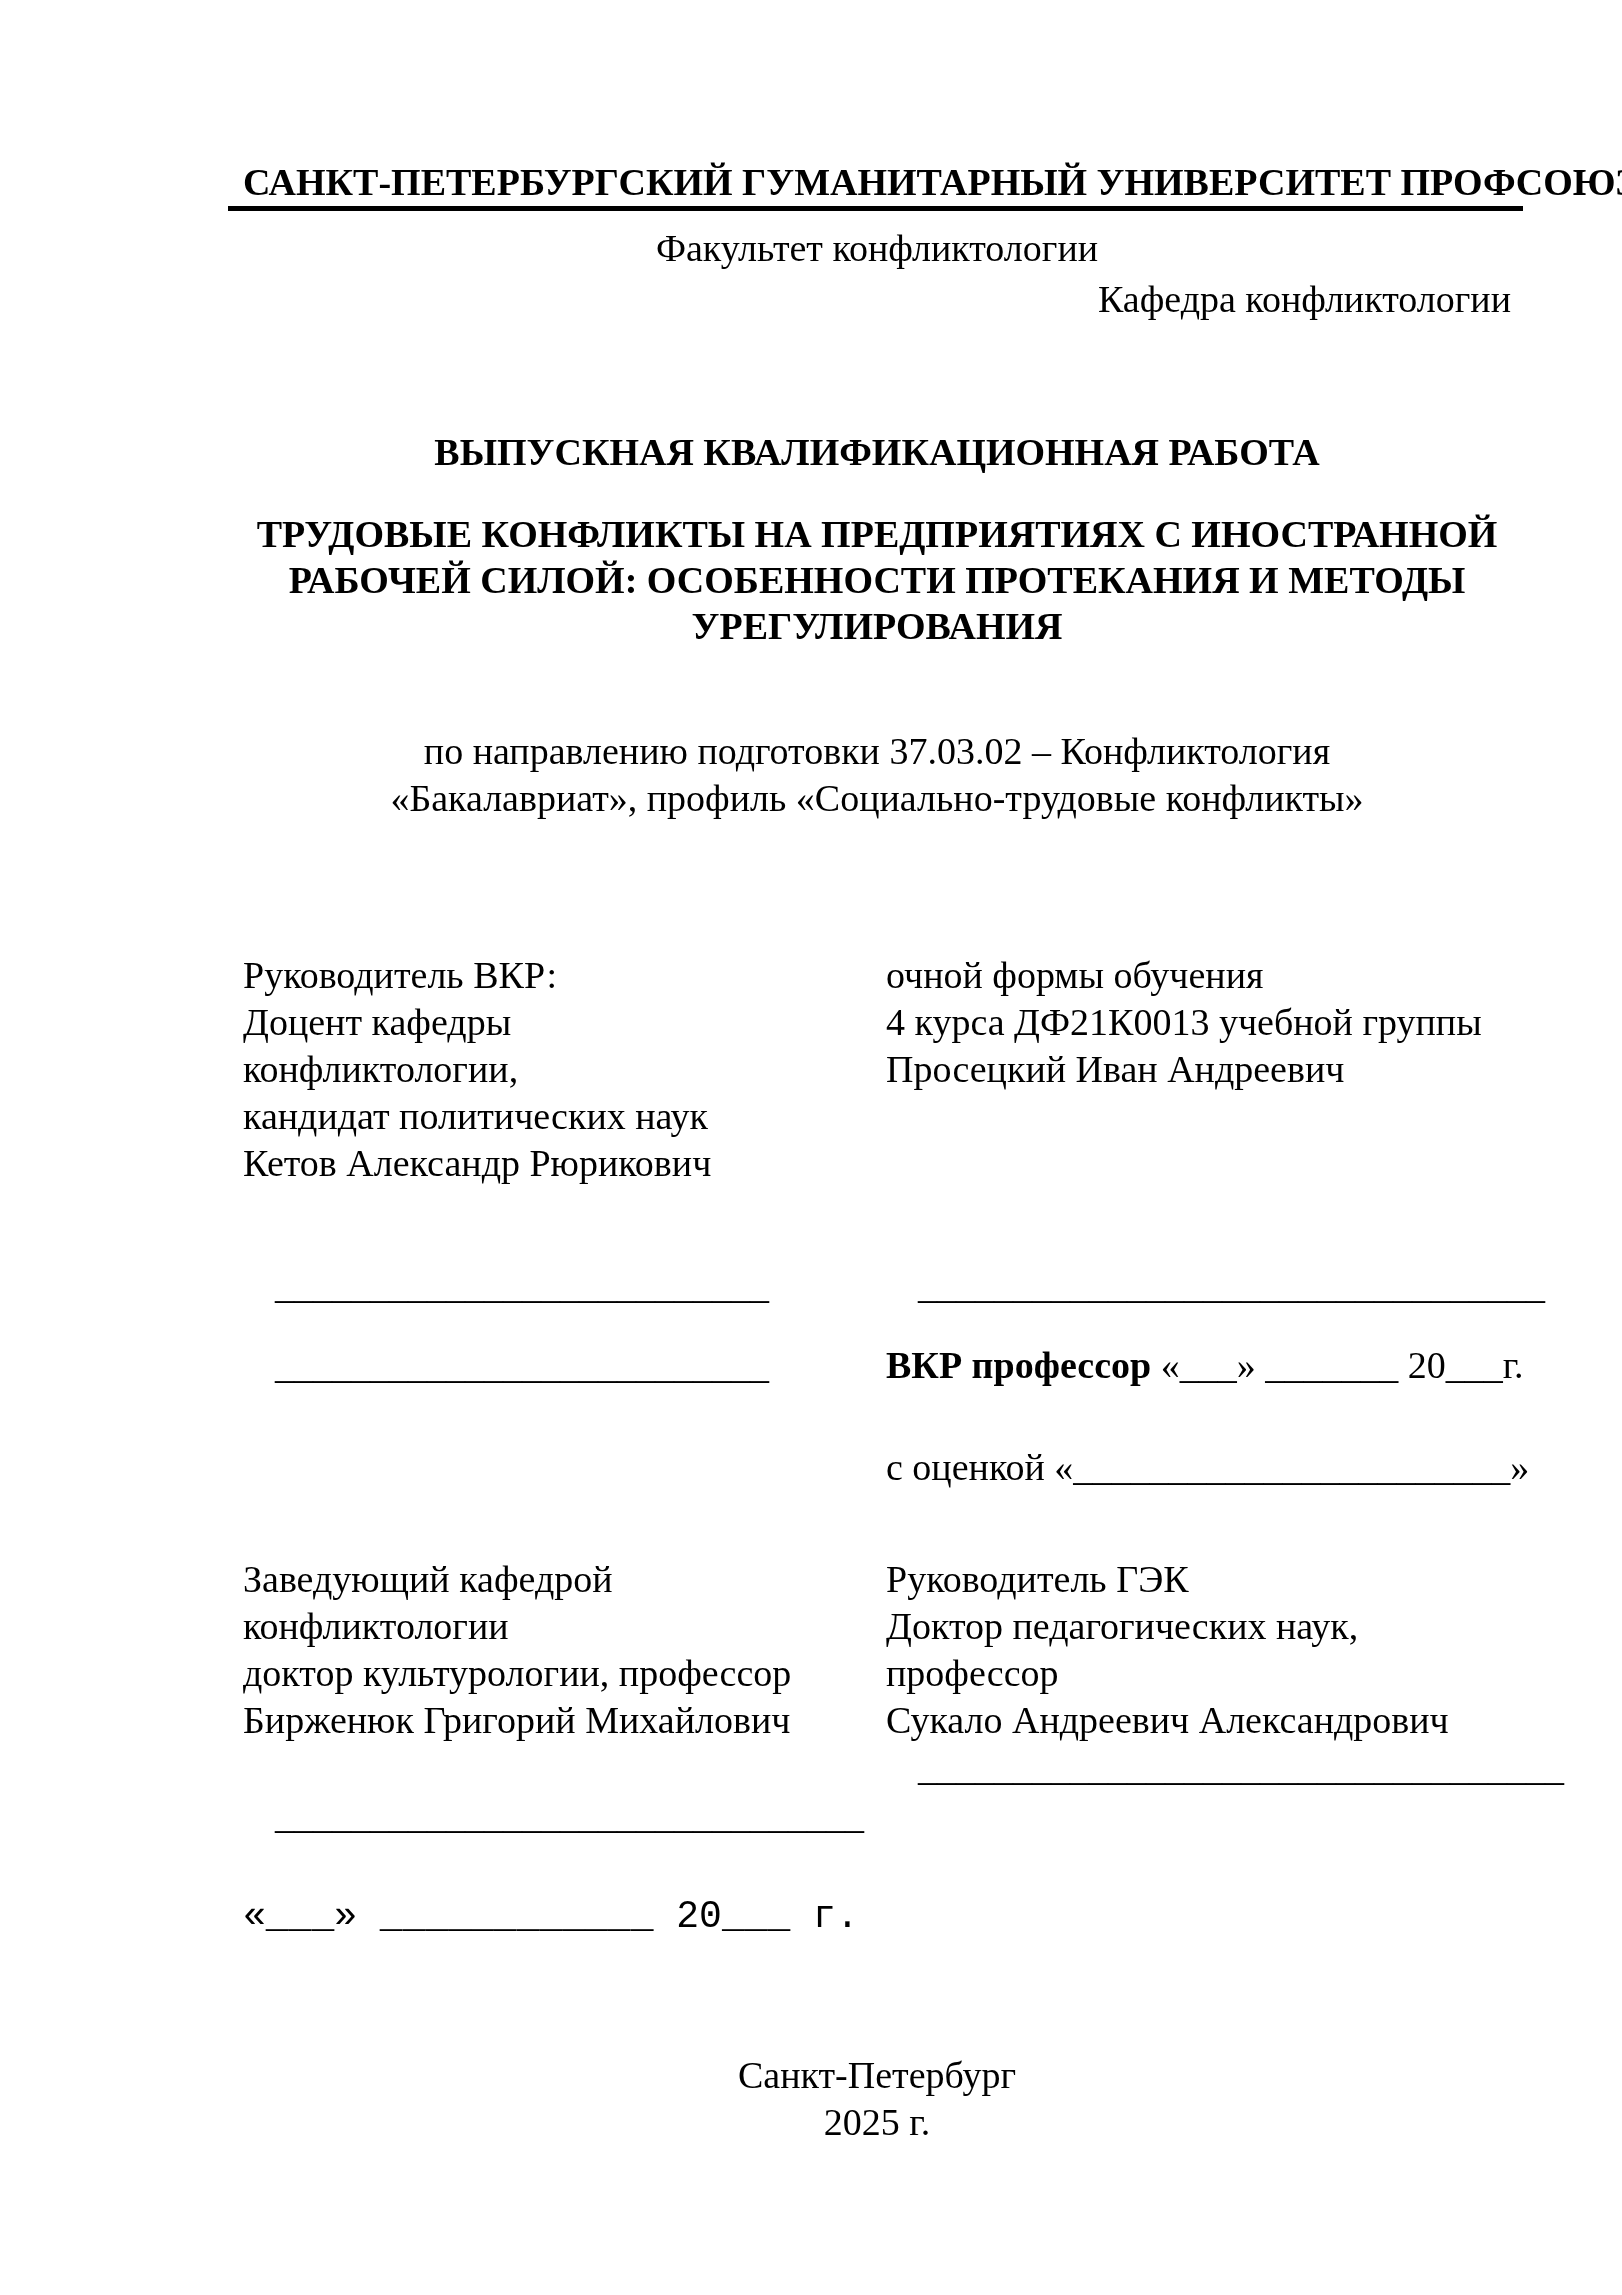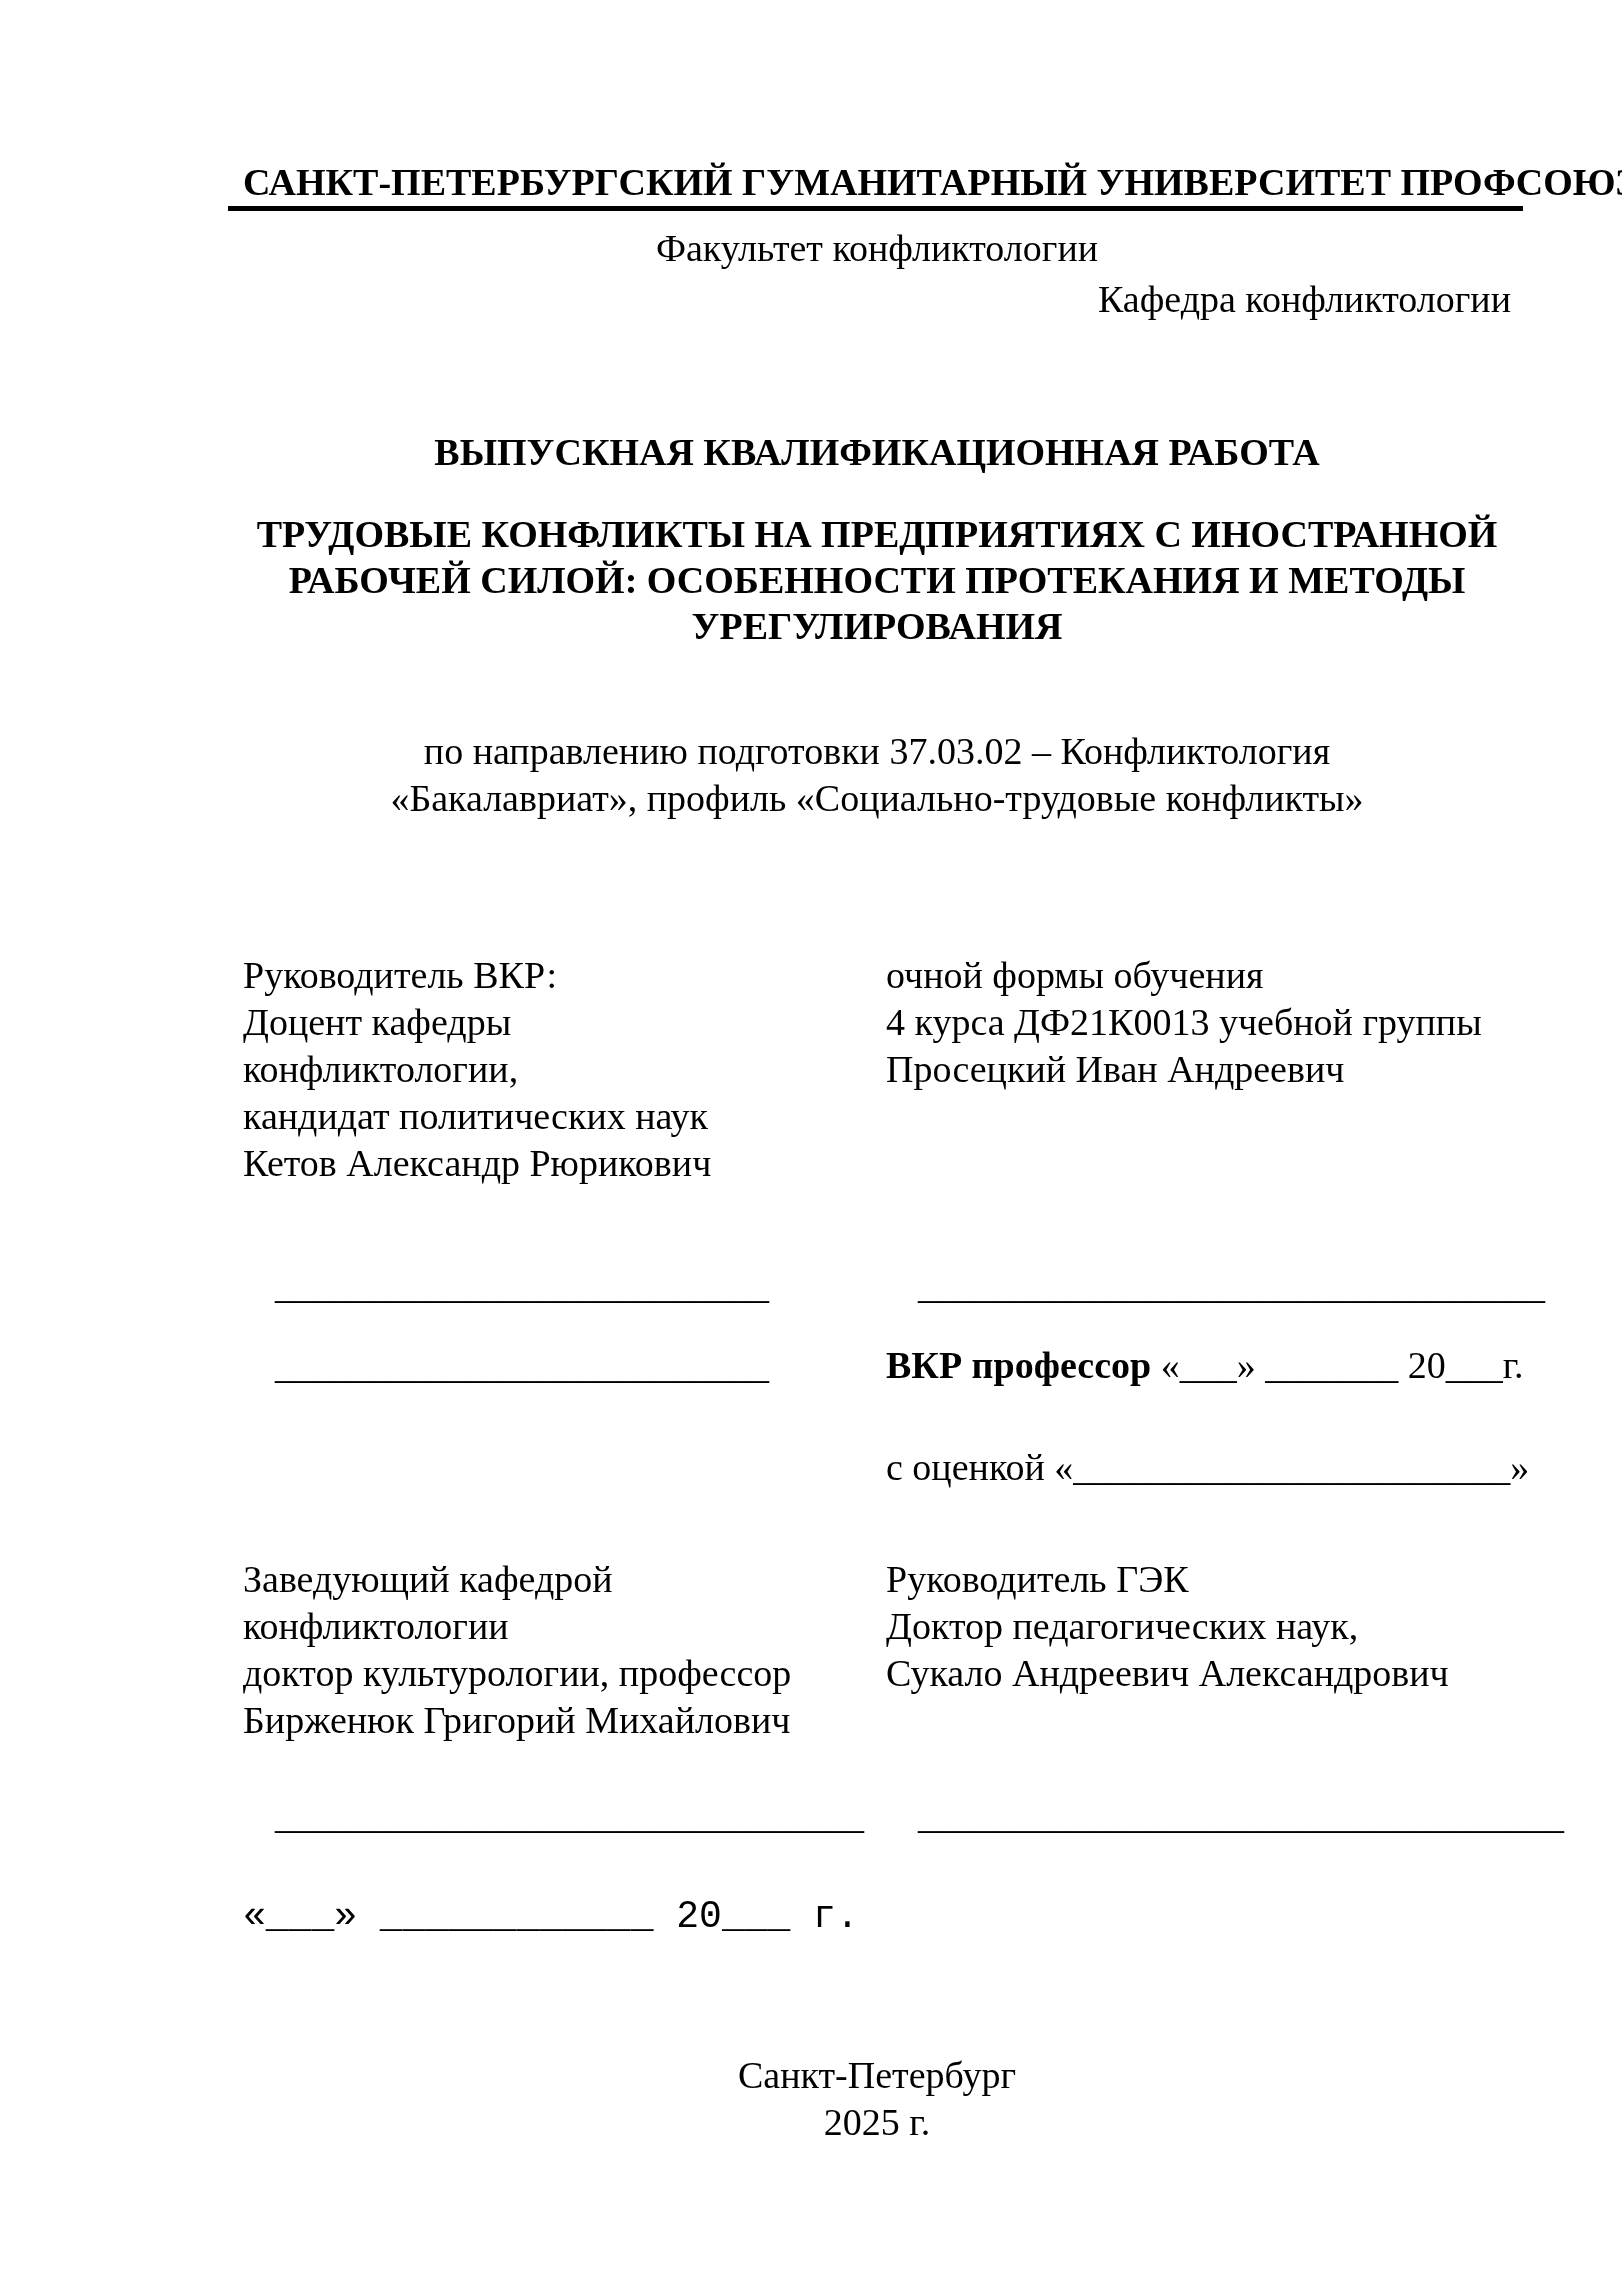--- a/index.html
+++ b/index.html
@@ -92,26 +92,27 @@
   <div class="abs col-left" style="top:1556px;">
     <div class="nowrap">Заведующий кафедрой</div>
     <div class="nowrap">конфликтологии</div>
     <div class="nowrap">доктор культурологии, профессор</div>
     <div class="nowrap">Бирженюк Григорий Михайлович</div>
   </div>
 
   <div class="abs col-right" style="top:1556px;">
     <div class="nowrap">Руководитель ГЭК</div>
     <div class="nowrap">Доктор педагогических наук,</div>
+    <div class="nowrap">профессор</div>
     <div class="nowrap">Сукало Андреевич Александрович</div>
   </div>
 
   <div class="abs col-left sig" style="top:1792px;">_______________________________</div>
 
-  <div class="abs col-right sig" style="top:1792px;">__________________________________</div>
+  <div class="abs col-right sig" style="top:1744px;">__________________________________</div>
 
   <div class="abs col-left nowrap" style="top:1893px;font-family:Liberation Mono, monospace;">«___» ____________ 20___ г.</div>
 
   <div class="abs content-w center" style="top:2052px;">
     <div class="nowrap">Санкт-Петербург</div>
     <div class="nowrap">2025 г.</div>
   </div>
 
 </div>
 

